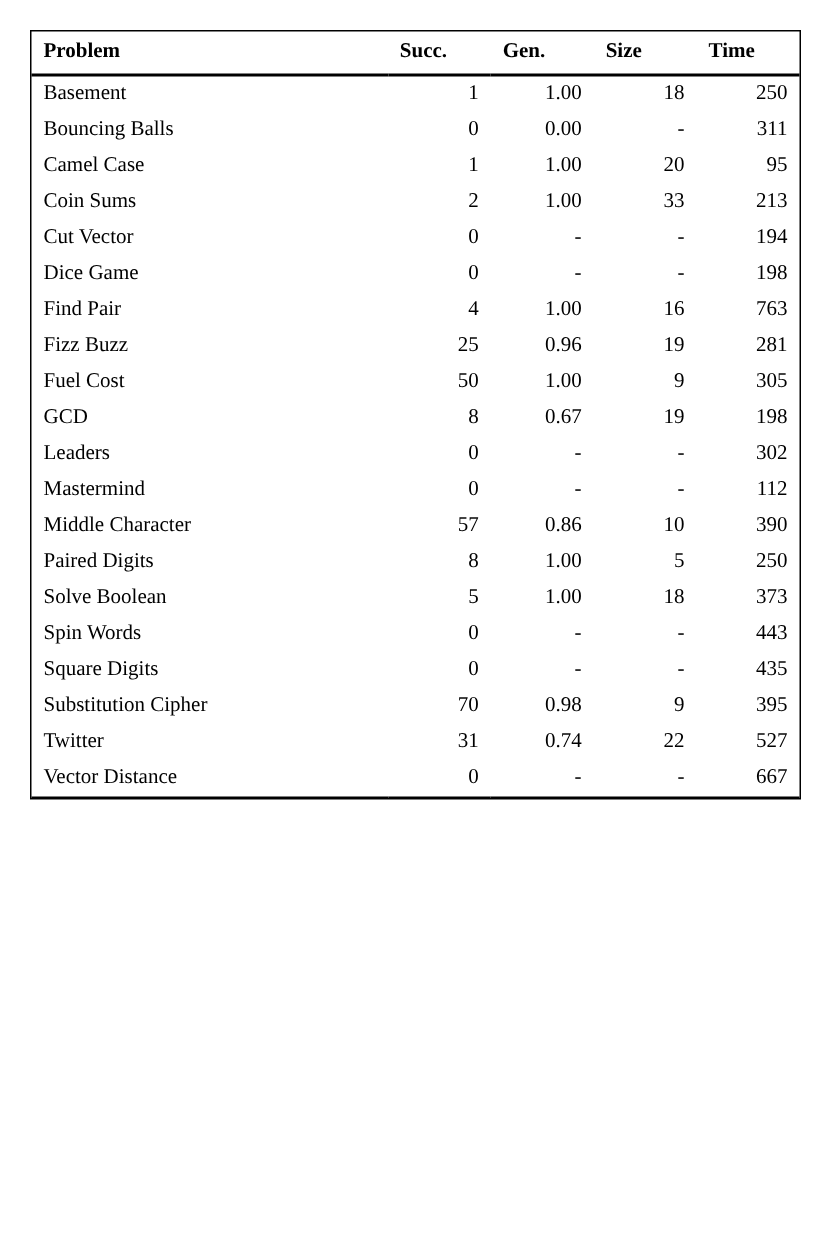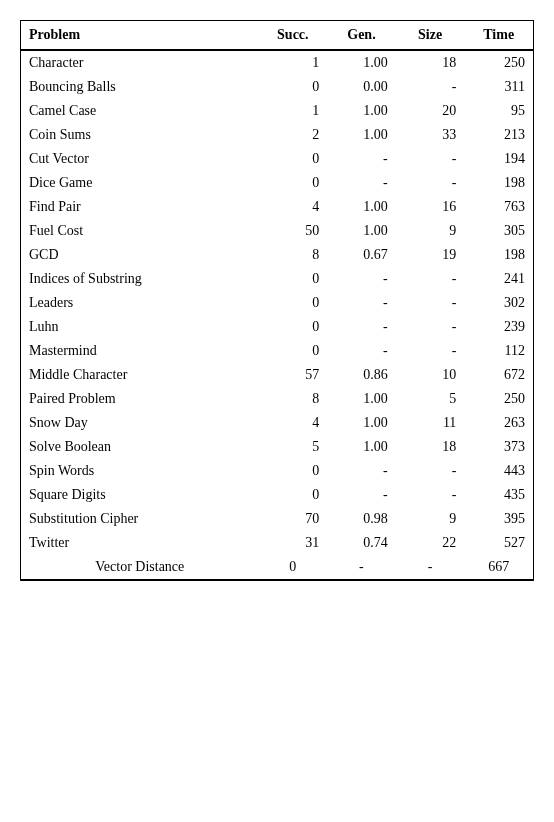--- a/index.html
+++ b/index.html
@@ -33,40 +33,39 @@
 
     thead tr th {
       font-weight: bold;
       font-family: 'Georgia', serif;
       padding: 6px 8px;
       text-align: left;
       border-bottom: 2px solid #000;
     }
 
     thead tr th:not(:first-child) {
-      text-align: center;
+      text-align: left;
     }
 
     tbody tr td {
       padding: 4px 8px;
       text-align: right;
       font-family: 'Georgia', serif;
     }
 
     tbody tr td:first-child {
       text-align: left;
     }
 
     tbody tr:first-child td {
       border-top: 1px solid #000;
     }
 
     tbody tr:last-child td {
       border-bottom: 1px solid #000;
-      text-align: center;
     }
 
     .col-problem { width: 45%; }
     .col-succ { width: 13%; }
     .col-gen { width: 13%; }
     .col-size { width: 13%; }
     .col-time { width: 13%; }
   </style>
 </head>
 <body>
@@ -77,21 +76,21 @@
       <tr>
         <th class="col-problem">Problem</th>
         <th class="col-succ">Succ.</th>
         <th class="col-gen">Gen.</th>
         <th class="col-size">Size</th>
         <th class="col-time">Time</th>
       </tr>
     </thead>
     <tbody id="table-body">
     <tr>
-          <td>Character</td>
+          <td>Basement</td>
           <td>1</td>
           <td>1.00</td>
           <td>18</td>
           <td>250</td>
         </tr>
         <tr>
           <td>Bouncing Balls</td>
           <td>0</td>
           <td>0.00</td>
           <td>-</td>
@@ -124,83 +123,69 @@
           <td>-</td>
           <td>-</td>
           <td>198</td>
         </tr>
         <tr>
           <td>Find Pair</td>
           <td>4</td>
           <td>1.00</td>
           <td>16</td>
           <td>763</td>
+        </tr>
+        <tr>
+          <td>Fizz Buzz</td>
+          <td>25</td>
+          <td>0.96</td>
+          <td>19</td>
+          <td>281</td>
         </tr>
         <tr>
           <td>Fuel Cost</td>
           <td>50</td>
           <td>1.00</td>
           <td>9</td>
           <td>305</td>
         </tr>
         <tr>
           <td>GCD</td>
           <td>8</td>
           <td>0.67</td>
           <td>19</td>
           <td>198</td>
         </tr>
         <tr>
-          <td>Indices of Substring</td>
-          <td>0</td>
-          <td>-</td>
-          <td>-</td>
-          <td>241</td>
-        </tr>
-        <tr>
           <td>Leaders</td>
           <td>0</td>
           <td>-</td>
           <td>-</td>
           <td>302</td>
-        </tr>
-        <tr>
-          <td>Luhn</td>
-          <td>0</td>
-          <td>-</td>
-          <td>-</td>
-          <td>239</td>
         </tr>
         <tr>
           <td>Mastermind</td>
           <td>0</td>
           <td>-</td>
           <td>-</td>
           <td>112</td>
         </tr>
         <tr>
           <td>Middle Character</td>
           <td>57</td>
           <td>0.86</td>
           <td>10</td>
-          <td>672</td>
-        </tr>
-        <tr>
-          <td>Paired Problem</td>
+          <td>390</td>
+        </tr>
+        <tr>
+          <td>Paired Digits</td>
           <td>8</td>
           <td>1.00</td>
           <td>5</td>
           <td>250</td>
-        </tr>
-        <tr>
-          <td>Snow Day</td>
-          <td>4</td>
-          <td>1.00</td>
-          <td>11</td>
-          <td>263</td>
         </tr>
         <tr>
           <td>Solve Boolean</td>
           <td>5</td>
           <td>1.00</td>
           <td>18</td>
           <td>373</td>
         </tr>
         <tr>
           <td>Spin Words</td>

